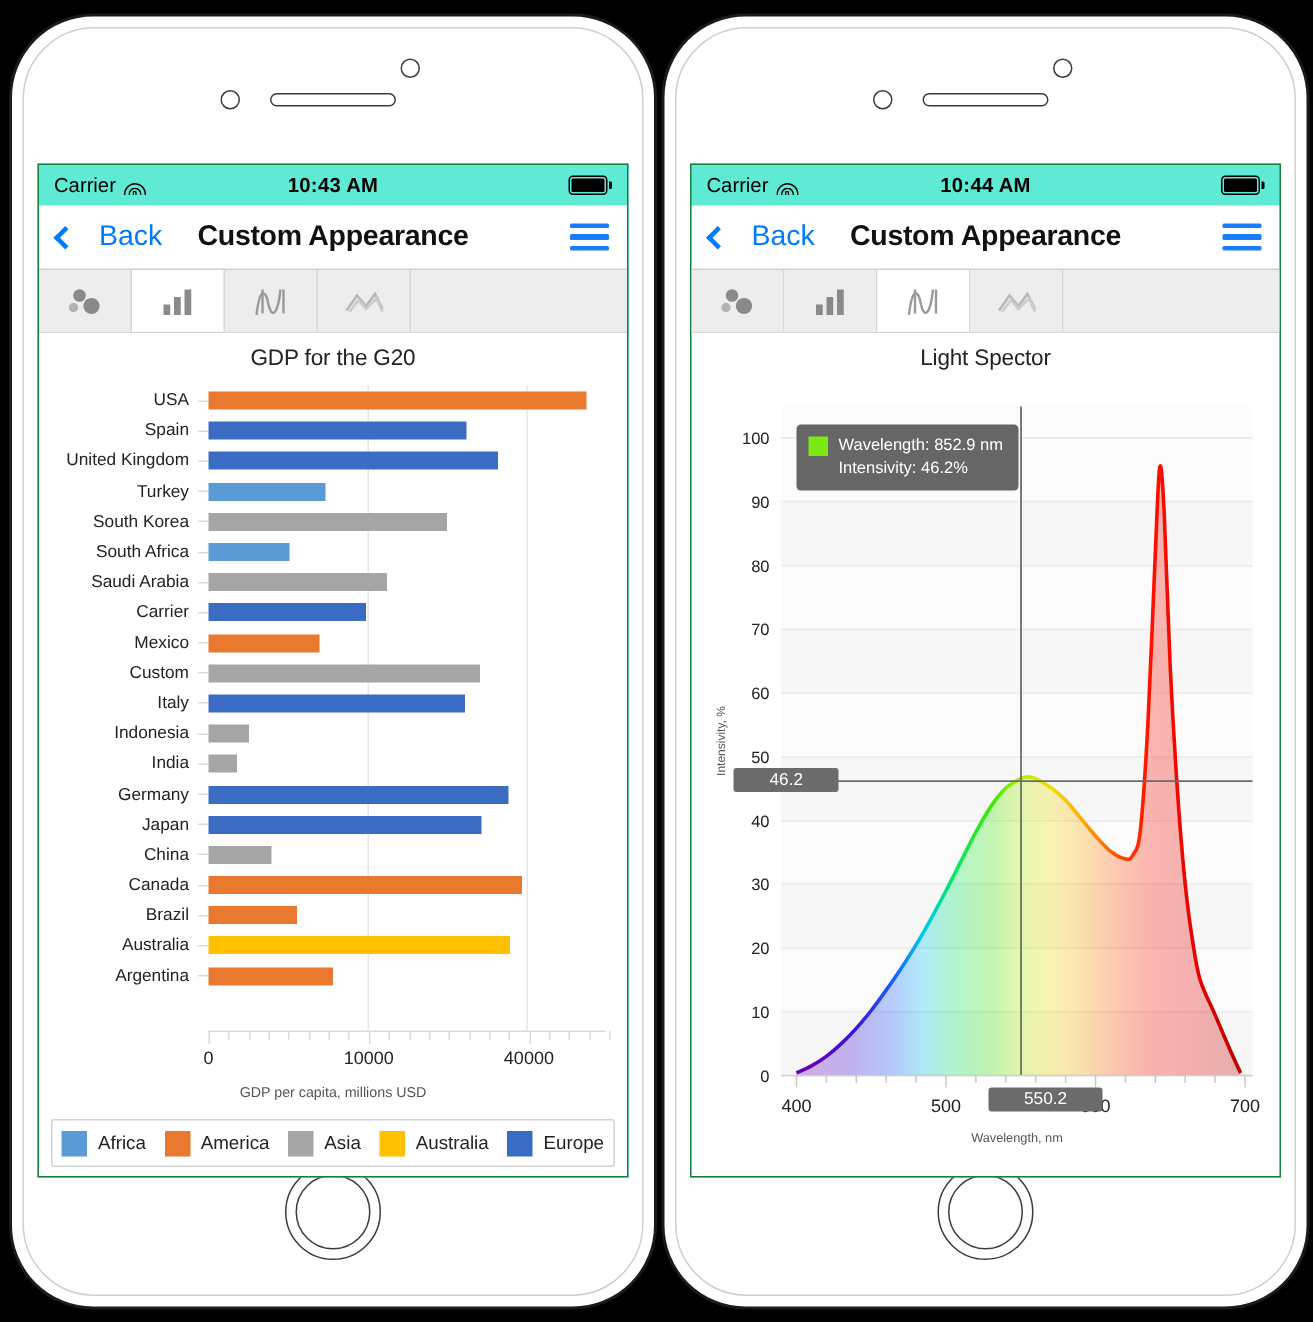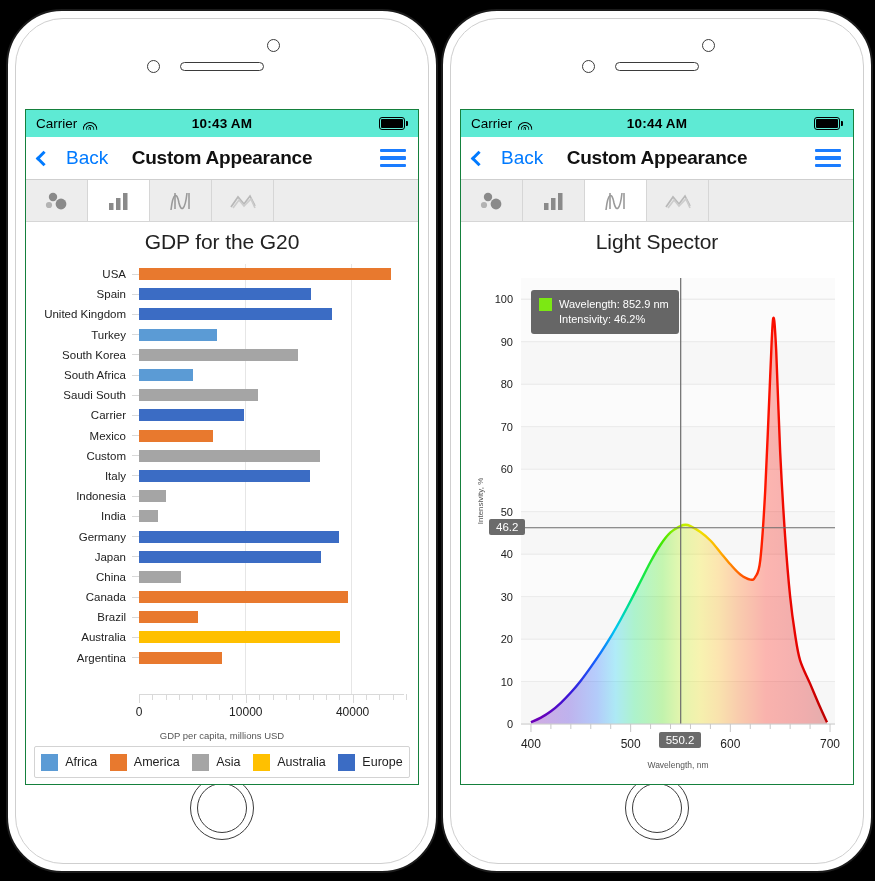--- a/index.html
+++ b/index.html
@@ -102,21 +102,21 @@
   .tab-strip { display: flex; height: 42px; border-bottom: 1px solid #d6d6d6; background: #fff; }
   .tab {
     width: 62px; border-right: 1px solid #d6d6d6; background: #ededed;
     display: flex; align-items: center; justify-content: center; cursor: pointer;
   }
   .tab.active { background: #fff; }
   .tab-filler { flex: 1; background: #ededed; }
 
   
   .chart-panel { position: relative; height: calc(100% - 112px); background: #fff; }
-  .chart-title { text-align: center; font-size: 21px; color: #222; padding-top: 8px; letter-spacing: -.1px; }
+  .chart-title { text-align: center; font-size: 15px; color: #222; padding-top: 8px; letter-spacing: -.1px; }
 
   
   .bars-wrap { position: relative; margin: 10px 14px 0 14px; height: 430px; }
   .bar-row { display: flex; align-items: center; height: 20.2px; }
   .bar-label {
     width: 92px; text-align: right; padding-right: 6px; font-size: 11.5px; color: #222;
     white-space: nowrap; overflow: hidden;
   }
   .tickmark { width: 7px; height: 1px; background: #d9d9d9; }
   .bar-track { position: relative; flex: 1; height: 100%; }
@@ -147,21 +147,21 @@
   .spec-wrap { position: relative; margin: 6px 8px 0 8px; height: 520px; }
   .spec-svg { display: block; }
   .tooltip {
     position: absolute; background: #666; color: #fff; border-radius: 3px;
     padding: 7px 10px 7px 8px; font-size: 11px; line-height: 1.35;
     display: flex; gap: 7px; align-items: flex-start;
   }
   .tooltip .tt-swatch { width: 13px; height: 13px; background: #7CE813; margin-top: 1px; flex: none; }
   .crosshair-label {
     position: absolute; background: #6b6b6b; color: #fff; font-size: 11.5px;
-    padding: 2px 7px; border-radius: 2px;
+    padding: 2px 24px; border-radius: 2px;
   }
 </style>
 </head>
 <body>
 
 <div class="stage">
 
   <div class="phone left">
     <div class="phone-body"></div>
     <div class="phone-inner-outline"></div>
@@ -278,21 +278,21 @@
                 </div>
               </div>
               <div class="bar-row">
                 <div class="bar-label">South Africa</div>
                 <div class="tickmark"></div>
                 <div class="bar-track">
                   <div class="bar" style="width: 20.2%; background: rgb(91, 155, 213);"></div>
                 </div>
               </div>
               <div class="bar-row">
-                <div class="bar-label">Saudi South</div>
+                <div class="bar-label">Saudi Arabia</div>
                 <div class="tickmark"></div>
                 <div class="bar-track">
                   <div class="bar" style="width: 45%; background: rgb(165, 165, 165);"></div>
                 </div>
               </div>
               <div class="bar-row">
                 <div class="bar-label">Carrier</div>
                 <div class="tickmark"></div>
                 <div class="bar-track">
                   <div class="bar" style="width: 39.6%; background: rgb(59, 108, 196);"></div>

